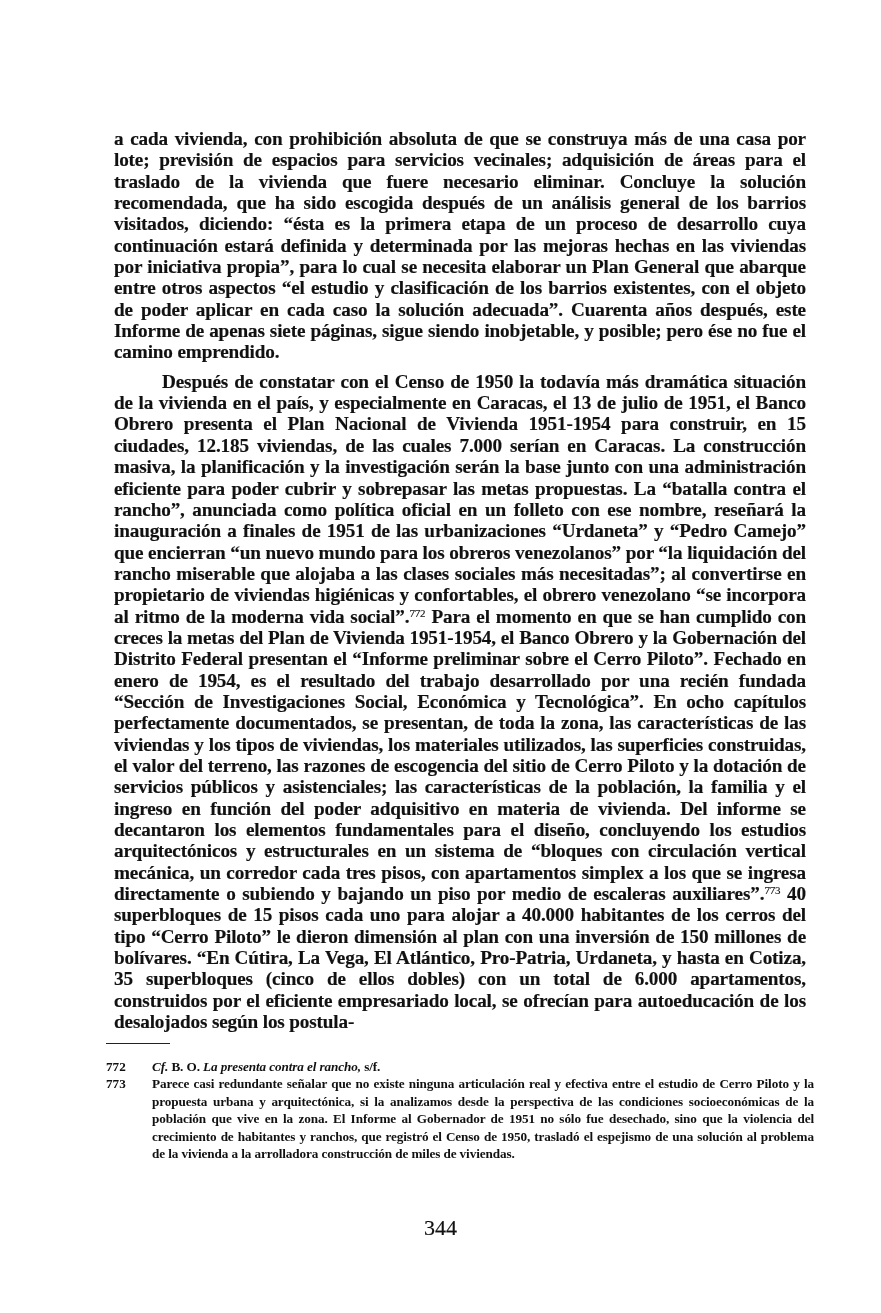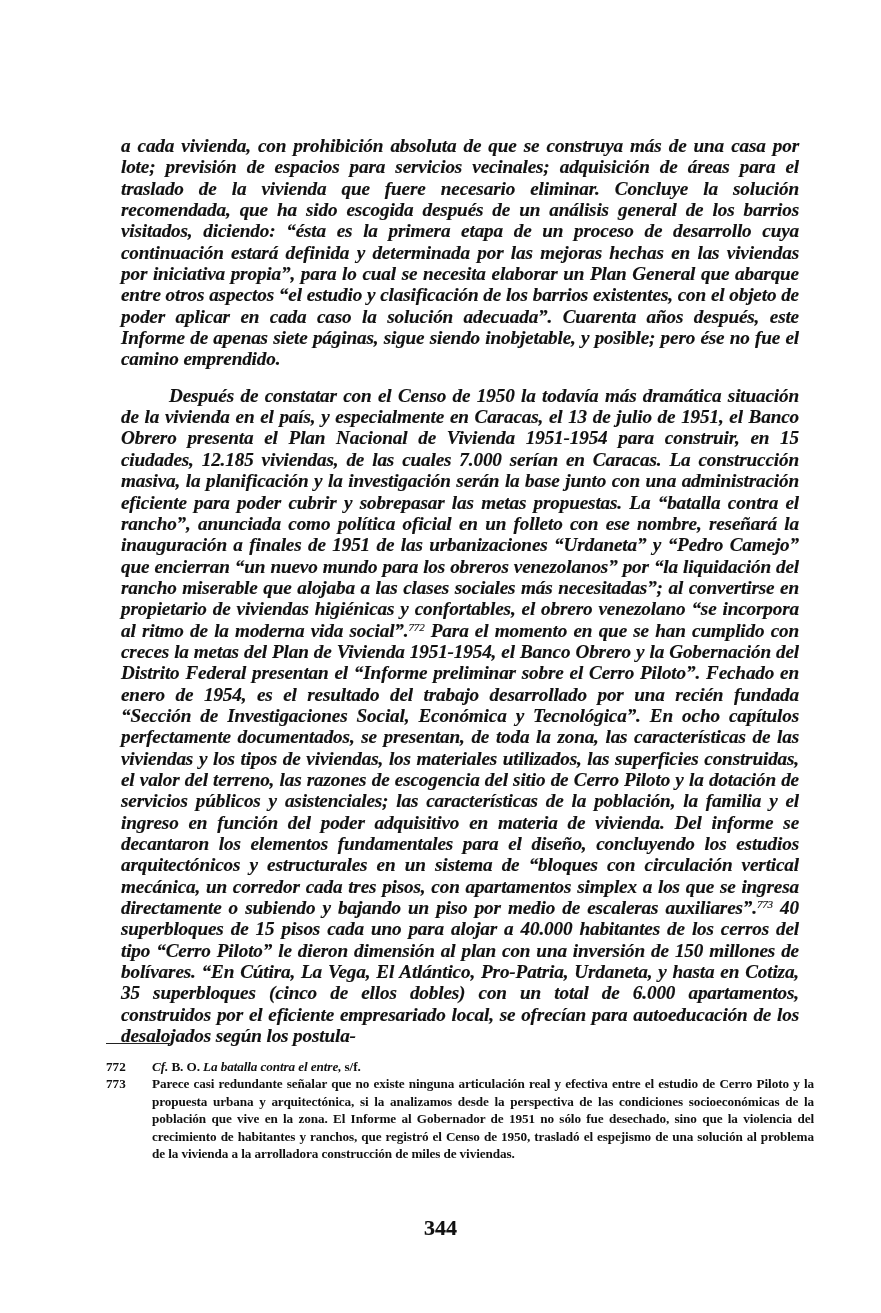--- a/index.html
+++ b/index.html
@@ -15,28 +15,27 @@
       color: #111111;
       font-family: "Liberation Serif", "DejaVu Serif", serif;
     }
     .page {
       position: absolute;
       left: 106px;
       top: 120px;
       width: 708px;
     }
     .body-text p {
-      margin: 15px;
+      margin: 8px;
       font-size: 19.2px;
       line-height: 21.35px;
       text-align: justify;
       text-align-last: left;
       font-weight: bold;
       letter-spacing: -0.15px;
-      font-style: italic;
       -webkit-text-stroke: 0.15px #111;
     }
     .body-text p.indent {
       text-indent: 48px;
     }
     .body-text p + p {
       margin-top: 0;
     }
     sup.fn-ref {
       font-size: 11px;
@@ -76,42 +75,42 @@
     }
     .fn-text i {
     }
     .page-number {
       position: absolute;
       left: 0;
       width: 881px;
       top: 1215px;
       text-align: center;
       font-size: 22px;
-      font-weight: bold;
+      font-weight: normal;
       -webkit-text-stroke: 0.2px #111;
     }
   </style>
 </head>
 <body>
 
 <div class="page body-text">
   <p>
     <span>a cada vivienda, con prohibición absoluta de que se construya más de una casa por lote; previsión de espacios para servicios vecinales; adquisición de áreas para el traslado de la vivienda que fuere necesario eliminar. Concluye la solución recomendada, que ha sido escogida después de un análisis general de los barrios visitados, diciendo: “ésta es la primera etapa de un proceso de desarrollo cuya continuación estará definida y determinada por las mejoras hechas en las viviendas por iniciativa propia”, para lo cual se necesita elaborar un Plan General que abarque entre otros aspectos “el estudio y clasificación de los barrios existentes, con el objeto de poder aplicar en cada caso la solución adecuada”. Cuarenta años después, este Informe de apenas siete páginas, sigue siendo inobjetable, y posible; pero ése no fue el camino emprendido.</span>
   </p>
   <p class="indent">
     <span>Después de constatar con el Censo de 1950 la todavía más dramática situación de la vivienda en el país, y especialmente en Caracas, el 13 de julio de 1951, el Banco Obrero presenta el Plan Nacional de Vivienda 1951-1954 para construir, en 15 ciudades, 12.185 viviendas, de las cuales 7.000 serían en Caracas. La construcción masiva, la planificación y la investigación  serán la base junto con una administración eficiente para poder cubrir y sobrepasar las metas propuestas. La “batalla contra el rancho”, anunciada como política oficial en un folleto con ese nombre,  reseñará  la inauguración a finales de 1951 de las urbanizaciones “Urdaneta” y “Pedro Camejo” que encierran “un nuevo mundo para los obreros venezolanos” por “la liquidación del rancho miserable que alojaba a las clases sociales más necesitadas”; al convertirse en propietario de viviendas higiénicas y confortables, el obrero venezolano “se incorpora al ritmo de la moderna vida social”.</span><sup class="fn-ref">772</sup><span> Para el momento en que se han cumplido con creces la metas del Plan de Vivienda 1951-1954, el Banco Obrero y la Gobernación del Distrito Federal presentan el “Informe preliminar sobre el Cerro Piloto”. Fechado en enero de 1954, es el resultado del trabajo desarrollado por una recién fundada “Sección de Investigaciones Social, Económica y Tecnológica”. En ocho capítulos perfectamente documentados, se presentan, de toda la zona, las características de las viviendas y los tipos de viviendas, los materiales utilizados, las superficies construidas, el valor del terreno, las razones de escogencia del sitio de Cerro Piloto y la dotación de servicios públicos y asistenciales; las características de la población, la familia y el ingreso en función del poder adquisitivo en materia de vivienda. Del informe  se decantaron los elementos fundamentales para el diseño, concluyendo los estudios arquitectónicos y estructurales en un sistema de “bloques con circulación vertical mecánica, un corredor cada tres pisos, con apartamentos simplex a los que se ingresa directamente o subiendo y bajando un piso por medio de escaleras auxiliares”.</span><sup class="fn-ref">773</sup><span> 40 superbloques de 15 pisos cada uno para alojar a 40.000 habitantes de los cerros del tipo “Cerro Piloto” le dieron dimensión al plan con una inversión de 150 millones de bolívares. “En Cútira, La Vega, El Atlántico, Pro-Patria, Urdaneta, y hasta en Cotiza, 35 superbloques (cinco de ellos dobles) con un total de 6.000 apartamentos, construidos por el eficiente empresariado local, se ofrecían para autoeducación de los desalojados según los postula-</span>
   </p>
 </div>
 
 <div class="fn-rule"></div>
 
 <div class="footnotes">
   <div class="footnote">
     <span class="fn-num">772</span>
-    <span class="fn-text"><i>Cf.</i><span> B. O. </span><i>La batalla contra el entre,</i><span> s/f.</span></span>
+    <span class="fn-text"><i>Cf.</i><span> B. O. </span><i>La presenta contra el rancho,</i><span> s/f.</span></span>
   </div>
   <div class="footnote">
     <span class="fn-num">773</span>
     <span class="fn-text">Parece casi redundante señalar que no existe ninguna articulación real y efectiva entre el estudio de Cerro Piloto y la propuesta urbana  y arquitectónica, si la analizamos desde la perspectiva de las condiciones socioeconómicas de la población que vive en la zona. El Informe al Gobernador de 1951 no sólo fue desechado, sino que la violencia del crecimiento de habitantes y ranchos, que registró el Censo de 1950, trasladó el espejismo de una solución al problema de la vivienda a la arrolladora construcción de miles de viviendas.</span>
   </div>
 </div>
 
 <div class="page-number">344</div>
 
 </body></html>

